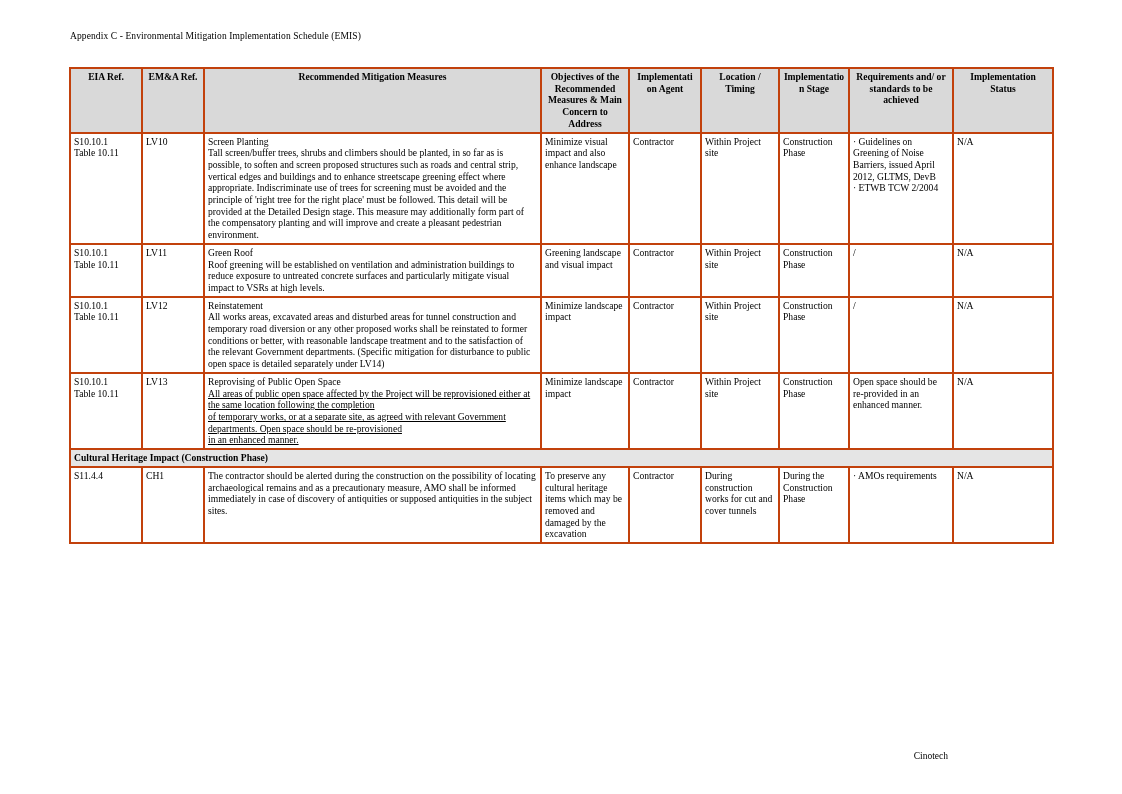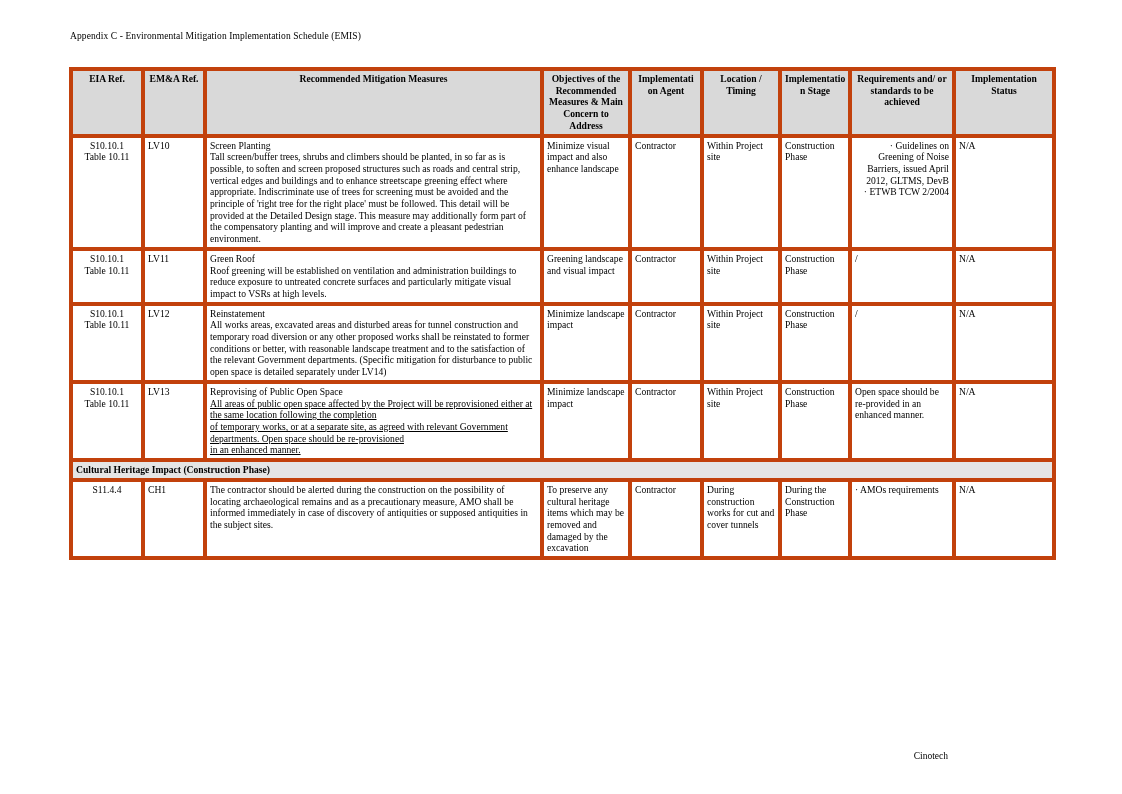--- a/index.html
+++ b/index.html
@@ -30,40 +30,39 @@
   }
   table.emis {
     position: absolute;
     top: 67px;
     left: 69px;
     width: 983px;
     border-collapse: collapse;
     table-layout: fixed;
   }
   table.emis td, table.emis th {
-    border: 4px solid #c2410c;
+    border: 2px solid #c2410c;
     vertical-align: top;
     padding: 2px 3px 2px 3px;
     font-size: 9.6px;
     line-height: 1.22;
   }
   thead th {
     background: #d9d9d9;
     text-align: center;
     vertical-align: middle;
     font-weight: bold;
     font-size: 9.6px;
     line-height: 1.2;
     padding: 3px 2px;
   }
   td.ctr {
     text-align: left;
   }
   td.ref {
-    text-align: center;
     white-space: normal;
   }
   .u {
   }
   .section-row td {
     background: #e5e5e5;
     font-weight: bold;
     font-size: 9.6px;
     padding: 2px 4px;
   }
@@ -122,21 +121,21 @@
 Table 10.11</td>
         <td class="ctr">LV10</td>
         <td class="cell-body">
           <div class="u">Screen Planting</div>
           <div>Tall screen/buffer trees, shrubs and climbers should be planted, in so far as is possible, to soften and screen proposed structures such as roads and central strip, vertical edges and buildings and to enhance streetscape greening effect where appropriate. Indiscriminate use of trees for screening must be avoided and the principle of 'right tree for the right place' must be followed. This detail will be provided at the Detailed Design stage. This measure may additionally form part of the compensatory planting and will improve and create a pleasant pedestrian environment.</div>
         </td>
         <td>Minimize visual impact and also enhance landscape</td>
         <td class="ctr">Contractor</td>
         <td class="ctr">Within Project site</td>
         <td class="ctr">Construction Phase</td>
-        <td class="nowrapish" style="white-space: pre-line; text-align: right;">· Guidelines on Greening of Noise Barriers, issued April 2012, GLTMS, DevB
+        <td class="nowrapish" style="white-space: pre-line;">· Guidelines on Greening of Noise Barriers, issued April 2012, GLTMS, DevB
 · ETWB TCW 2/2004</td>
         <td class="ctr">N/A</td>
       </tr>
 
       <tr>
         <td class="ref nowrapish" style="white-space: pre-line;">S10.10.1
 Table 10.11</td>
         <td class="ctr">LV11</td>
         <td class="cell-body">
           <div class="u">Green Roof</div>

